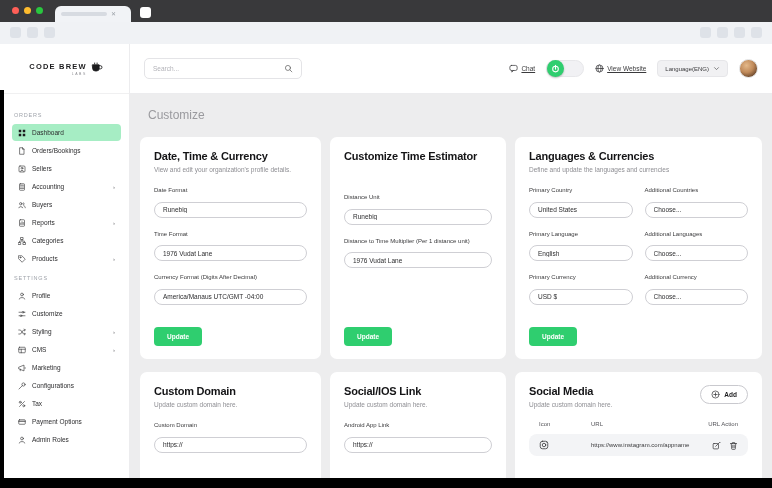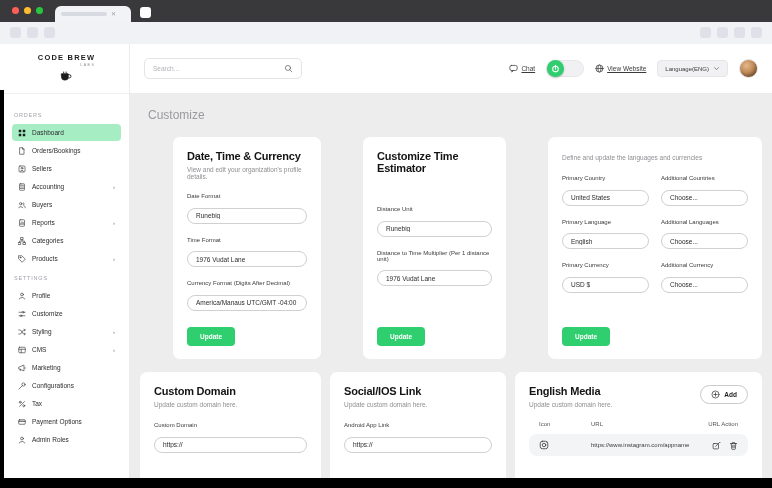--- a/index.html
+++ b/index.html
@@ -25,21 +25,21 @@
   .tb-group { position:absolute; top:5px; display:flex; gap:6px; }
   .tb-sq { width:11px; height:11px; border-radius:3px; background:#dee2e8; }
 
   
   .app { position:absolute; left:4px; top:44px; width:768px; height:434px; background:#fff;
          display:flex; overflow:hidden; }
   .white-sliver { position:absolute; left:0; top:44px; width:4px; height:46px; background:#fff; }
 
   
   .sidebar { width:126px; flex:0 0 126px; border-right:1px solid #ececee; display:flex; flex-direction:column; background:#fff; }
-  .logo-area { height:50px; border-bottom:1px solid #f0f0f1; display:flex; align-items:center; justify-content:center; gap:4px;flex-direction:column; }
+  .logo-area { height:50px; border-bottom:1px solid #f0f0f1; display:flex; align-items:center; justify-content:center; gap:4px; }
   .logo-text { text-align:right; }
   .logo-line1 { font-size:7.5px; font-weight:bold; letter-spacing:1.2px; color:#1c1c1e; }
   .logo-line2 { font-size:3.5px; letter-spacing:1.5px; color:#8e8e93; text-align:right; margin-top:1px; }
   .logo-cup svg { display:block; }
   .nav { padding:10px 8px; overflow:hidden; }
   .nav-section-label { font-size:5.5px; letter-spacing:0.8px; color:#a0a4ab; margin:8px 2px 6px 2px; }
   .nav-item { display:flex; align-items:center; gap:6px; height:17px; padding:0 6px; border-radius:4px;
               color:#2c2c2e; cursor:default; margin-bottom:1px; }
   .nav-item .lbl { font-size:6.5px; flex:1; white-space:nowrap; }
   .nav-item .chev { font-size:6px; color:#6d6d72; }
@@ -68,21 +68,21 @@
                border-radius:4px; padding:4px 7px; font-size:6px; color:#3a3a3c; }
   .avatar { width:19px; height:19px; border-radius:50%;
             background:radial-gradient(circle at 38% 32%, #e4b98a 0%, #c08a5a 45%, #6e4a2e 78%, #4a3020 100%);
             border:1px solid #e0e0e0; }
 
   
   .content { flex:1; background:#ededee; padding:12px 10px 0 10px; overflow:hidden; }
   .page-title { font-size:12px; color:#9a9a9e; margin:2px 0 15px 8px; }
   .cards-grid { display:grid; grid-template-columns:181px 176px 1fr; gap:13px 9px; }
   .card { background:#fff; border-radius:7px; padding:13px 14px; display:flex; flex-direction:column; }
-  .row1 .card { height:222px;margin-left:33px; }
+  .row1 .card { height:222px; }
   .row2 { margin-top:13px; }
   .row2 .card { height:160px; }
   .card-title { font-size:11px; font-weight:bold; color:#141416; letter-spacing:-0.2px; }
   .card-sub { font-size:6.5px; color:#8e8e93; margin-top:4px; min-height:8px; }
   .fields { margin-top:13px; }
   .field { margin-bottom:13px; }
   .field-label { font-size:6px; color:#3a3a3c; margin-bottom:5px; }
   .field-input { width:100%; height:16px; border:1px solid #cfcfd4; border-radius:8px; padding:0 8px;
                  font-size:6.5px; color:#2c2c2e; font-family:inherit; outline:0; background:#fff; }
   .two-col { display:grid; grid-template-columns:1fr 1fr; column-gap:12px; }
@@ -408,20 +408,21 @@
             </div>
             <div class="field">
               <div class="field-label">Distance to Time Multiplier (Per 1 distance unit)</div>
               <input class="field-input" value="1976 Vudat Lane" style="">
             </div>
           </div>
           <button class="btn-update">Update</button>
         </section>
 
         <section class="card">
+          <div class="card-title">Languages &amp; Currencies</div>
           <div class="card-sub">Define and update the languages and currencies</div>
           <div class="fields two-col">
             <div class="field">
               <div class="field-label">Primary Country</div>
               <input class="field-input" value="United States" style="">
             </div>
             <div class="field">
               <div class="field-label">Additional Countries</div>
               <input class="field-input" value="Choose..." style="">
             </div>
@@ -466,21 +467,21 @@
             <div class="field">
               <div class="field-label">Android App Link</div>
               <input class="field-input" value="https://" style="">
             </div>
           </div>
         </section>
 
         <section class="card">
           <div class="card-head">
             <div>
-              <div class="card-title">English Media</div>
+              <div class="card-title">Social Media</div>
               <div class="card-sub">Update custom domain here.</div>
             </div>
             <button class="btn-add">
               <span class="i">
                   <svg width="9" height="9" viewBox="0 0 16 16" fill="none" stroke="#3a3a3c" stroke-width="1.3" stroke-linecap="round" stroke-linejoin="round">
                     <circle cx="8" cy="8" r="6.3"></circle>
                     <path d="M8 5v6M5 8h6"></path>
                   </svg>
                 </span>
               <span>Add</span>

